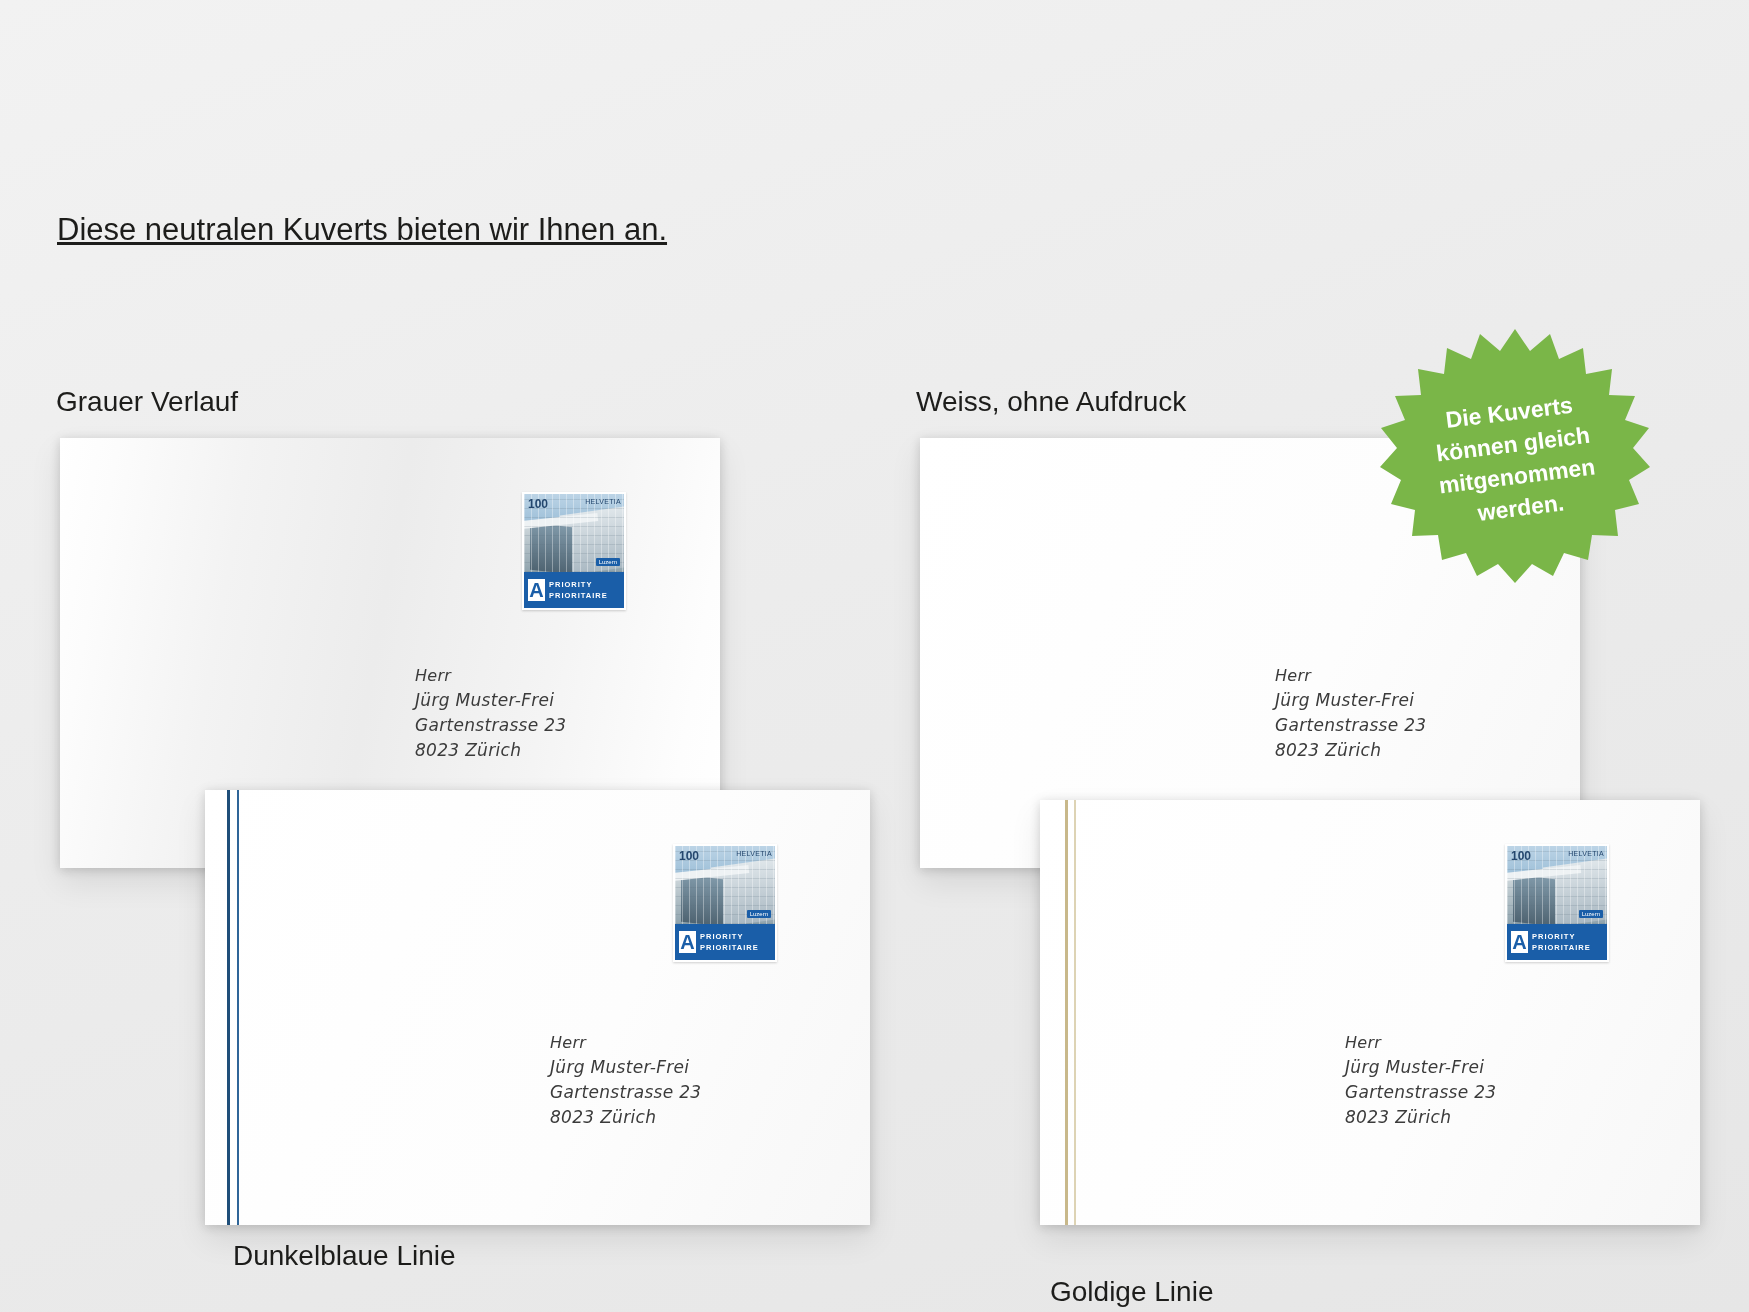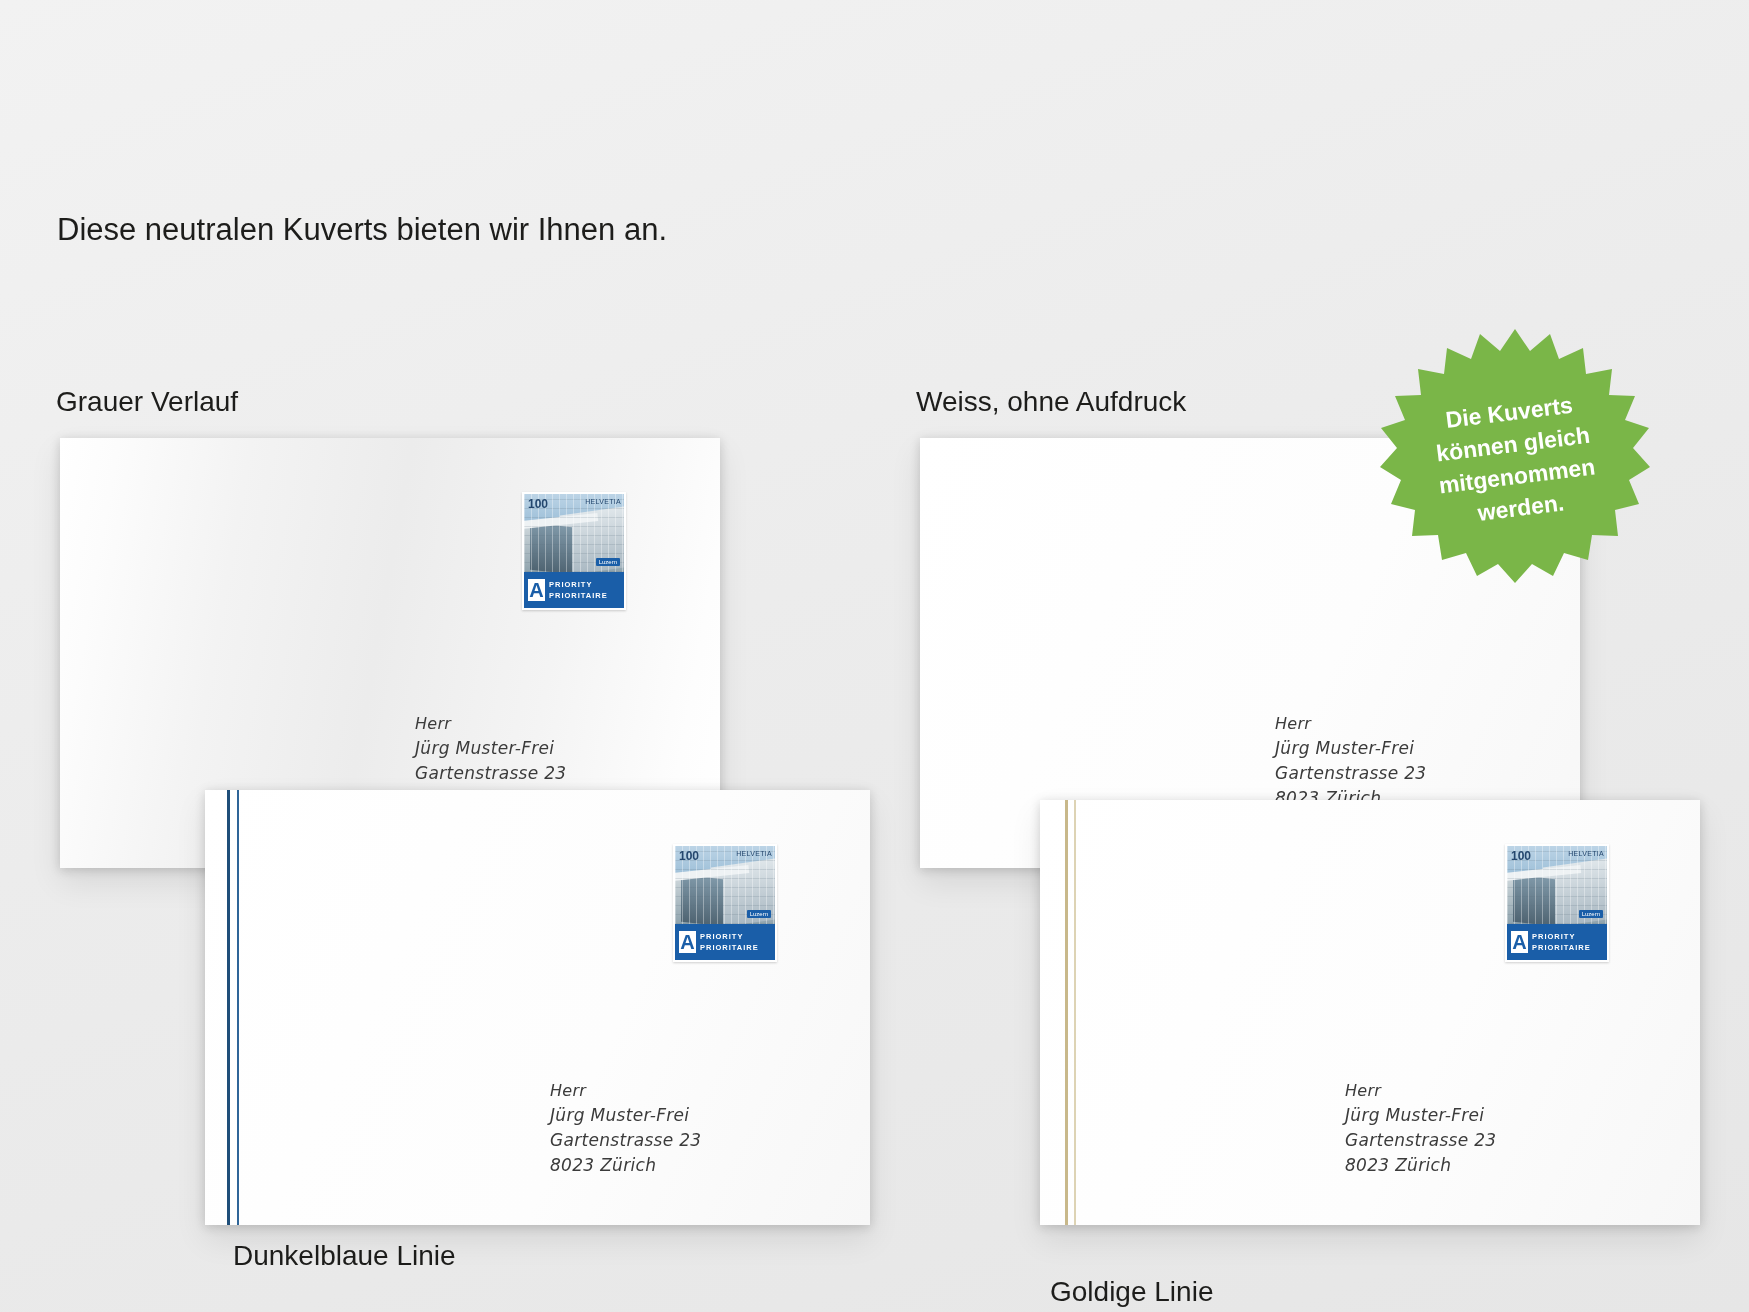--- a/index.html
+++ b/index.html
@@ -33,21 +33,21 @@
   }
 
   .intro {
     position: absolute;
     left: 57px;
     top: 203px;
     font-size: 31px;
     line-height: 53px;
     color: #1d1d1b;
   }
-  .intro div { white-space: nowrap; }
+  .intro div { white-space: nowrap; text-decoration: underline; }
 
   .caption {
     position: absolute;
     font-size: 28px;
     color: #1d1d1b;
     white-space: nowrap;
   }
   .cap-tl { left: 56px;  top: 386px; }
   .cap-tr { left: 916px; top: 386px; text-align: center; }
   .cap-bl { left: 214px; top: 1240px; margin-left: 19px; }
@@ -106,21 +106,21 @@
   .address {
     position: absolute;
     font-family: "DejaVu Sans", sans-serif;
     font-size: 17px;
     line-height: 25px;
     color: #3b3b3b;
     font-style: italic;
     letter-spacing: 0.3px;
     white-space: nowrap;
   }
-  .address .ln1 { font-size: 16px; margin-top: 48px; }
+  .address .ln1 { font-size: 16px; }
 
   
   .stamp {
     position: absolute;
     width: 104px;
     height: 118px;
     background: #ffffff;
     padding: 2px;
     box-sizing: border-box;
     filter: drop-shadow(0 1px 1px rgba(0,0,0,0.18));

